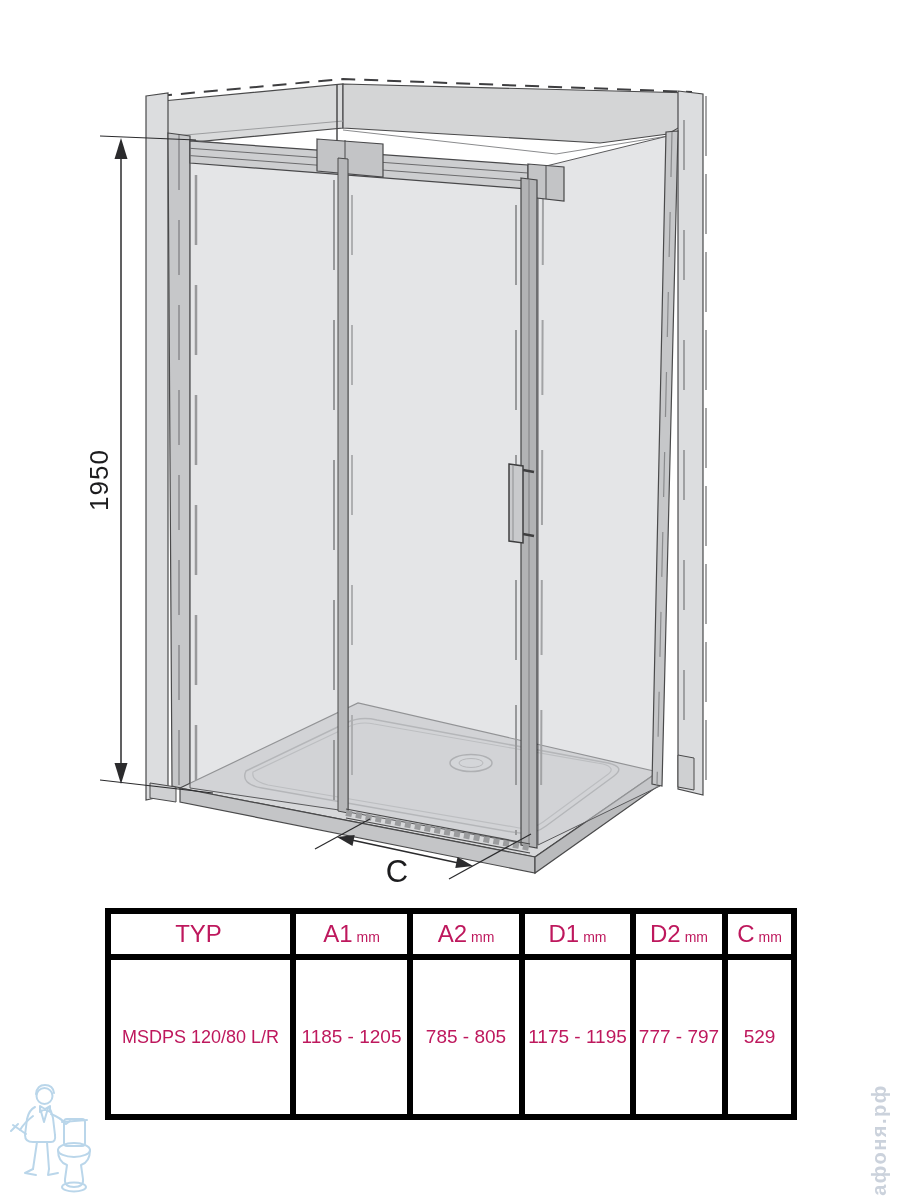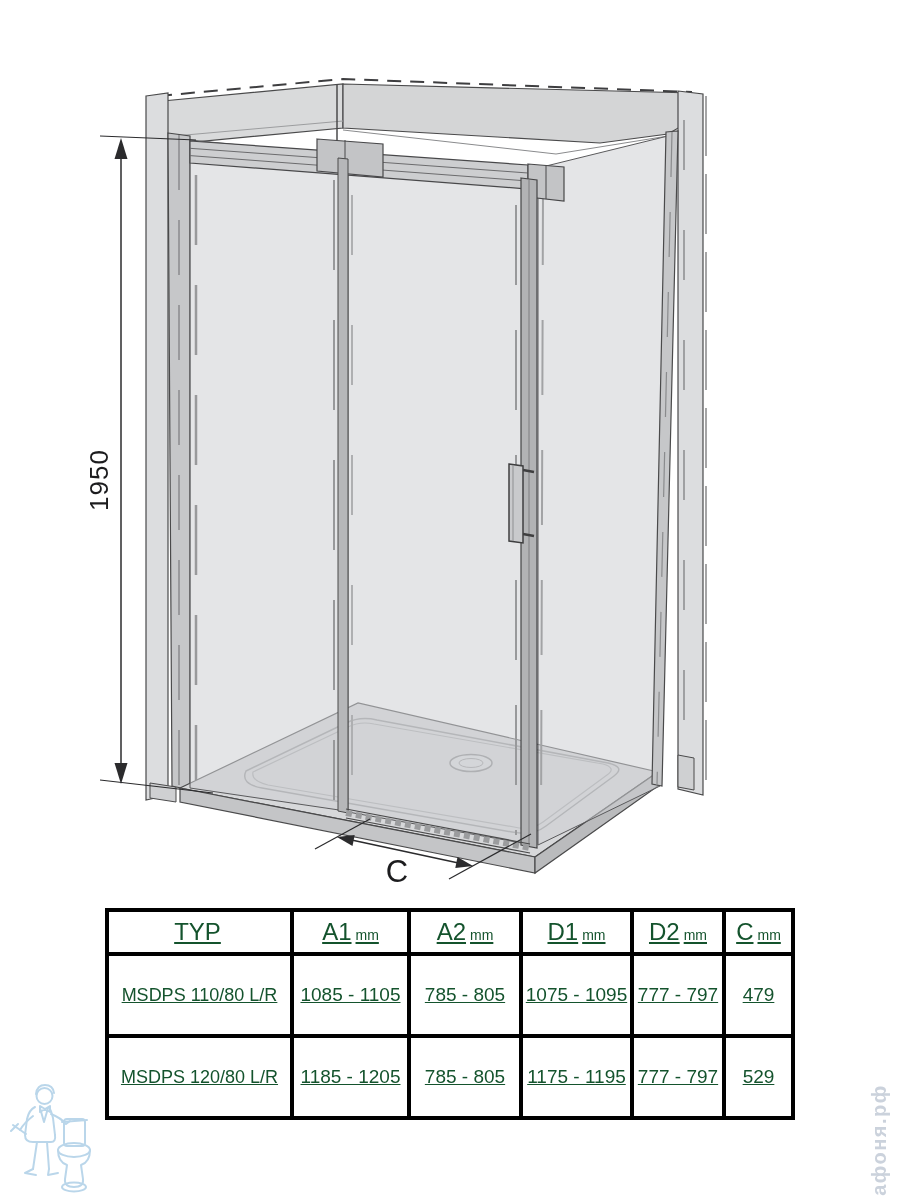--- a/index.html
+++ b/index.html
@@ -2,22 +2,22 @@
 <html><head>
 <meta charset="utf-8">
 <style>
   html,body{margin:0;padding:0;background:#fff;}
   #page{position:relative;width:900px;height:1200px;background:#fff;overflow:hidden;
         font-family:"Liberation Sans",sans-serif;}
   #drawing{position:absolute;left:0;top:0;}
   
   #spec-table{position:absolute;left:105px;top:908px;width:686px;height:212px;
               border-collapse:collapse;table-layout:fixed;background:#fff;}
-  #spec-table td,#spec-table th{border:4px solid #000000;text-align:center;vertical-align:middle;
-              padding:0;color:#14532d;font-weight:400;white-space:nowrap;overflow:hidden;text-decoration:underline;}
+  #spec-table td,#spec-table th{border:6px solid #000000;text-align:center;vertical-align:middle;
+              padding:0;color:#be185d;font-weight:400;white-space:nowrap;overflow:hidden;}
   #spec-table{border:3px solid #0c0c0c;}
   #spec-table thead th{font-size:24px;height:40px;}
   #spec-table thead .unit{font-size:14px;margin-left:4px;}
   #spec-table tbody td{font-size:19px;height:34px;}
   #spec-table tbody td.typ{font-size:18px;}
 </style>
 </head>
 <body>
 
 <div id="page">
@@ -155,28 +155,20 @@
         <th><span>TYP</span><span class="unit"></span></th>
         <th><span>A1</span><span class="unit">mm</span></th>
         <th><span>A2</span><span class="unit">mm</span></th>
         <th><span>D1</span><span class="unit">mm</span></th>
         <th><span>D2</span><span class="unit">mm</span></th>
         <th><span>C</span><span class="unit">mm</span></th>
       </tr>
     </thead>
     <tbody>
       <tr>
-        <td class="typ">MSDPS 110/80 L/R</td>
-        <td>1085 - 1105</td>
-        <td>785 - 805</td>
-        <td>1075 - 1095</td>
-        <td>777 - 797</td>
-        <td>479</td>
-      </tr>
-      <tr>
         <td class="typ">MSDPS 120/80 L/R</td>
         <td>1185 - 1205</td>
         <td>785 - 805</td>
         <td>1175 - 1195</td>
         <td>777 - 797</td>
         <td>529</td>
       </tr>
     </tbody>
   </table>
 </div>

